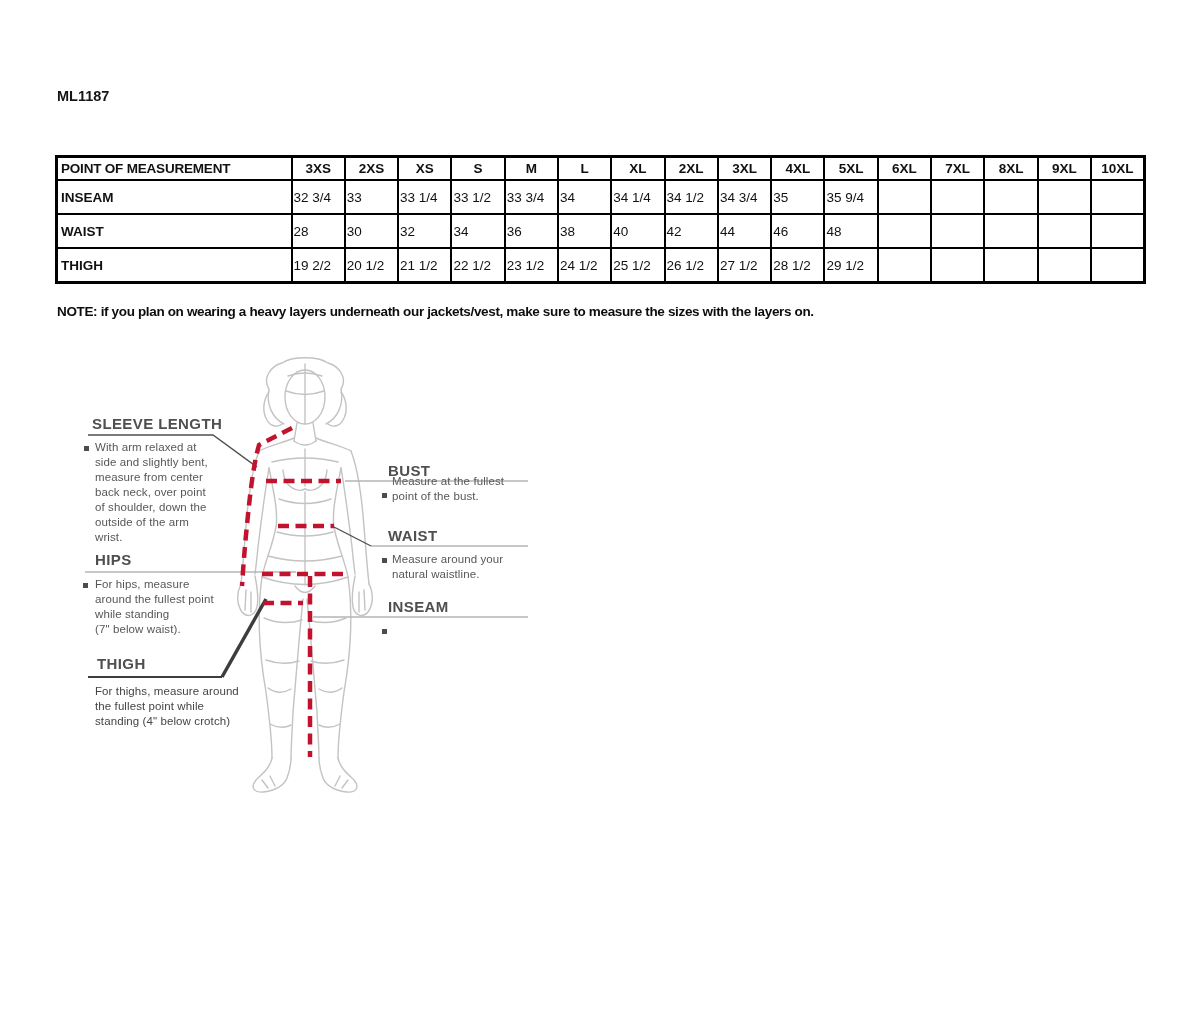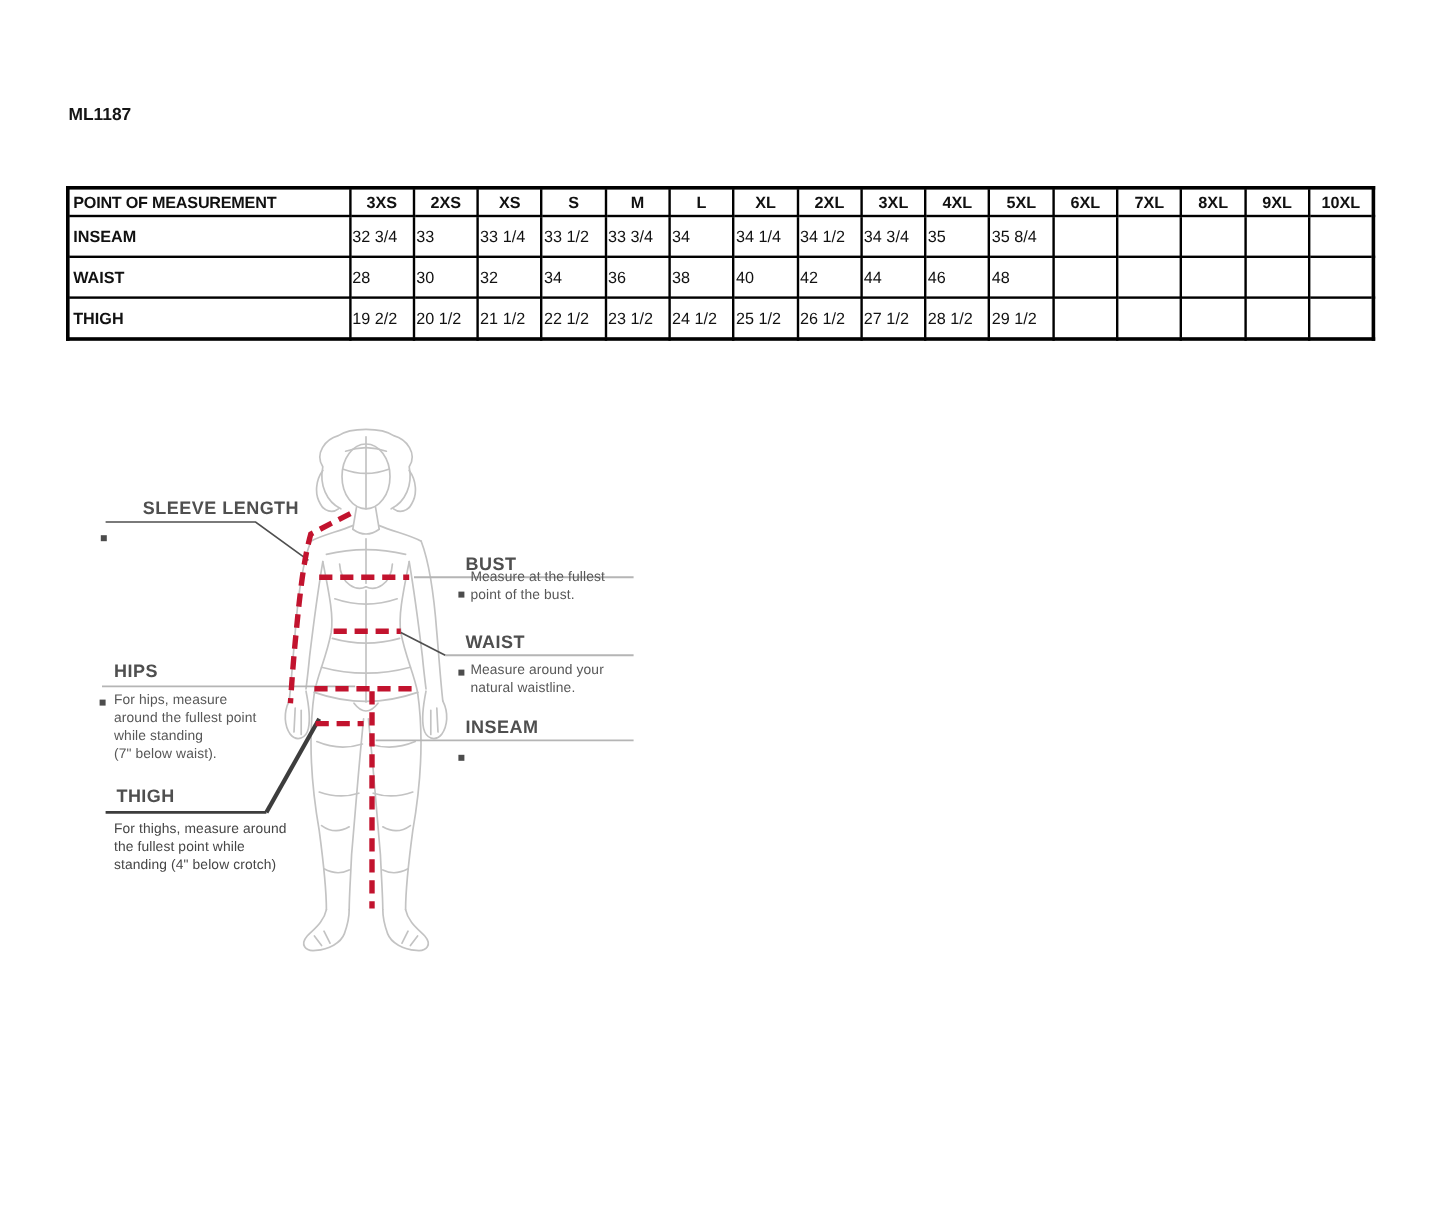--- a/index.html
+++ b/index.html
@@ -83,21 +83,21 @@
         <td>32 3/4</td>
         <td>33</td>
         <td>33 1/4</td>
         <td>33 1/2</td>
         <td>33 3/4</td>
         <td>34</td>
         <td>34 1/4</td>
         <td>34 1/2</td>
         <td>34 3/4</td>
         <td>35</td>
-        <td>35 8/4</td>
+        <td>35 9/4</td>
         <td></td>
         <td></td>
         <td></td>
         <td></td>
         <td></td>
       </tr>
       <tr>
         <td class="rowlabel">WAIST</td>
         <td>28</td>
         <td>30</td>
@@ -131,20 +131,21 @@
         <td>29 1/2</td>
         <td></td>
         <td></td>
         <td></td>
         <td></td>
         <td></td>
       </tr>
     </tbody>
   </table>
 
+  <div class="note">NOTE: if you plan on wearing a heavy layers underneath our jackets/vest, make sure to measure the sizes with the layers on.</div>
 
   <svg class="fig" width="1200" height="1026" viewBox="0 0 1200 1026">
 
     <g fill="none" stroke-width="1.4" stroke-linecap="round" stroke-linejoin="round" stroke="#c3c3c3">
 
       <path d="M284 424 C272 418 266 404 269 389 C262 378 271 366 282 363 C292 356 318 356 328 363 C339 366 348 378 341 389 C344 404 338 418 326 424"></path>
       <path d="M269 392 C263 400 262 412 267 420 C270 426 277 428 282 424"></path>
       <path d="M341 392 C347 400 348 412 343 420 C340 426 333 428 328 424"></path>
 
       <ellipse cx="305" cy="397" rx="20" ry="27"></ellipse>
@@ -231,22 +232,29 @@
     <g fill="none" stroke-width="4.5" stroke-dasharray="11 6.5" stroke="#c2132e">
       <path d="M292 428 L259 445 C252 470 249 505 246 535 C244 556 243 571 242 586"></path>
       <line x1="266" y1="481" x2="341" y2="481"></line>
       <line x1="278" y1="526" x2="334" y2="526"></line>
       <line x1="262" y1="574" x2="346" y2="574"></line>
       <line x1="263" y1="603" x2="303" y2="603"></line>
       <line x1="310" y1="576" x2="310" y2="757"></line>
     </g>
   </svg>
 
-  <div class="sec-title" style="left:92px; top:415px;margin-left:27px;">SLEEVE LENGTH</div>
+  <div class="sec-title" style="left:92px; top:415px;">SLEEVE LENGTH</div>
   <div class="bullet" style="left:84px; top:446px;"></div>
+  <div class="sec-desc" style="left:95px; top:440px; width:125px;">With arm relaxed at
+side and slightly bent,
+measure from center
+back neck, over point
+of shoulder, down the
+outside of the arm
+wrist.</div>
 
   <div class="sec-title" style="left:95px; top:551px;">HIPS</div>
   <div class="bullet" style="left:83px; top:583px;"></div>
   <div class="sec-desc" style="left:95px; top:577px; width:145px;">For hips, measure
 around the fullest point
 while standing
 (7" below waist).</div>
 
   <div class="sec-title" style="left:97px; top:655px;">THIGH</div>
   <div class="sec-desc dark" style="left:95px; top:684px; width:150px;">For thighs, measure around

